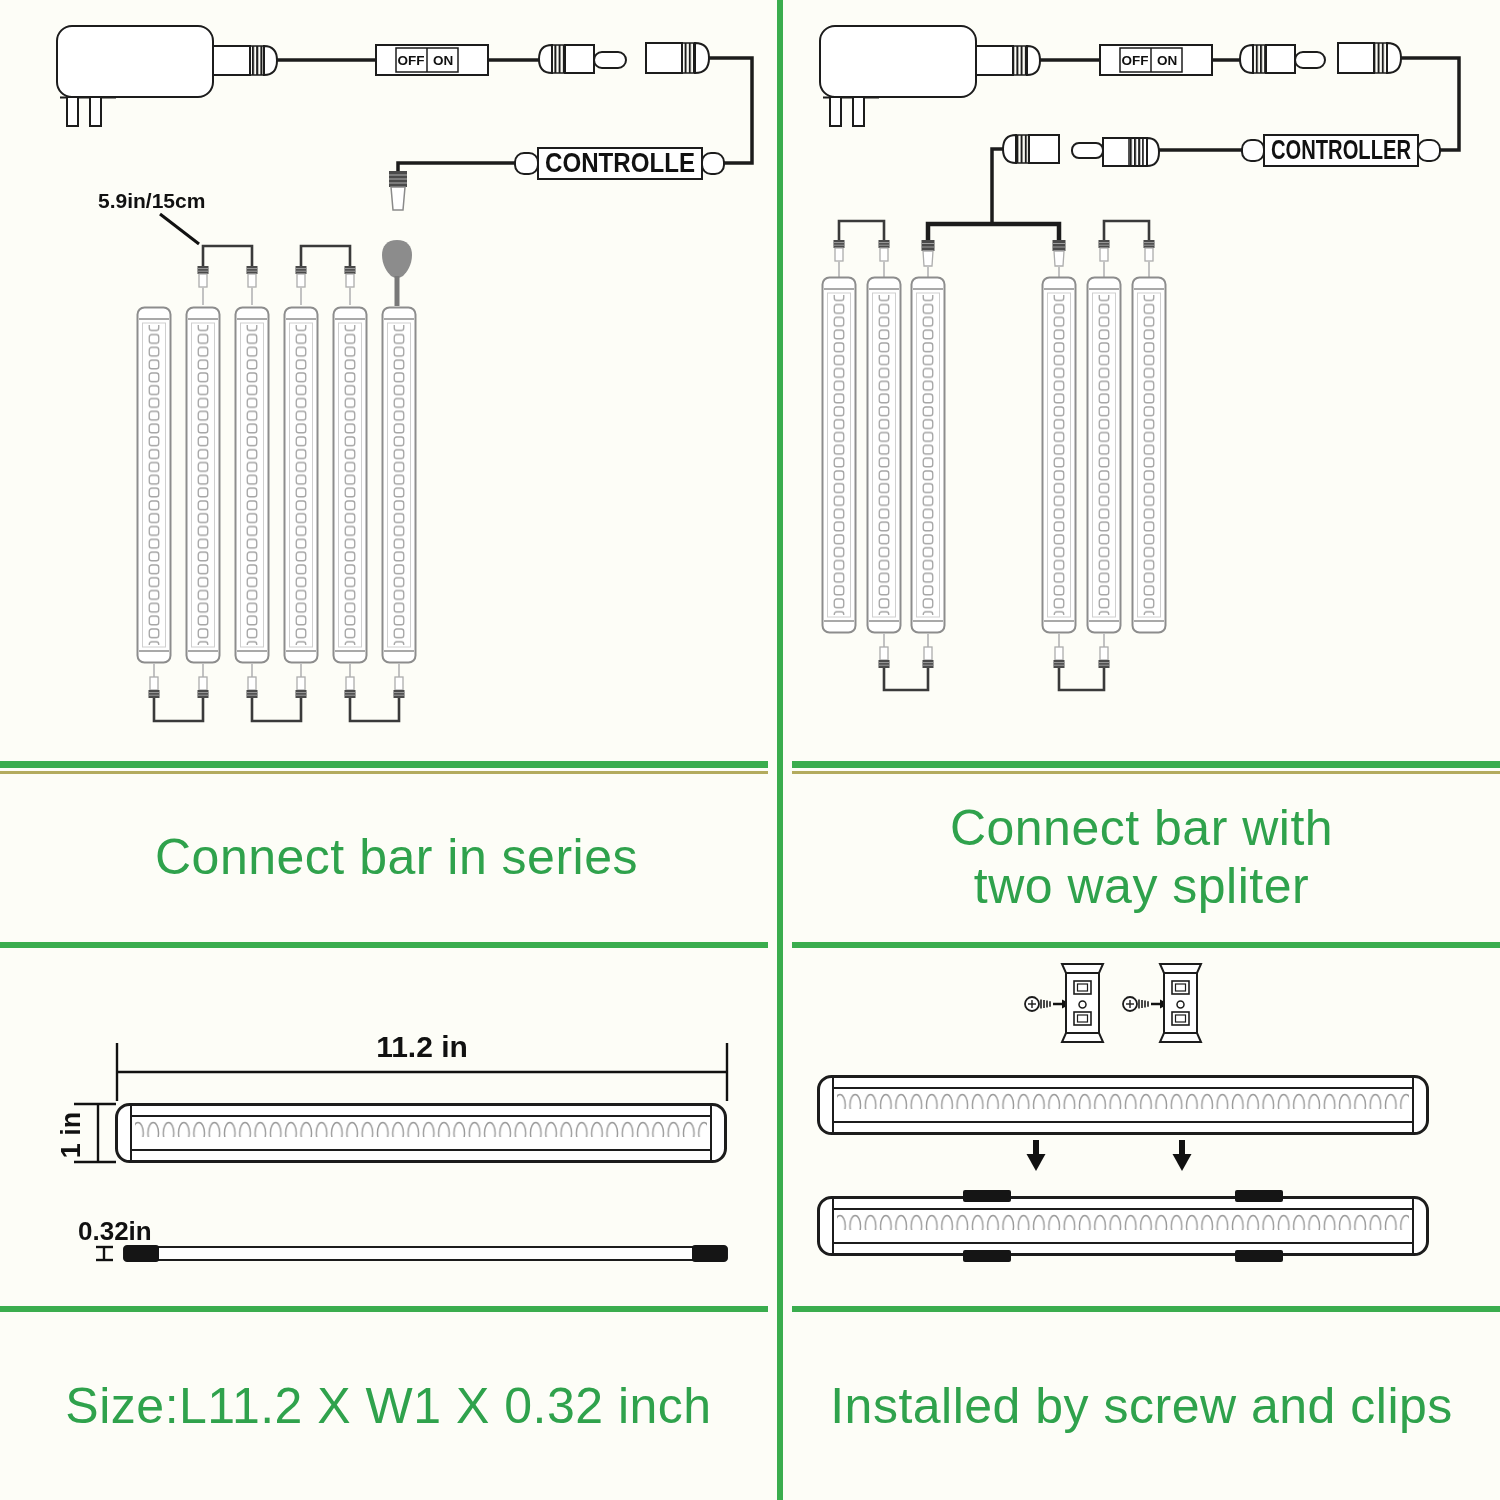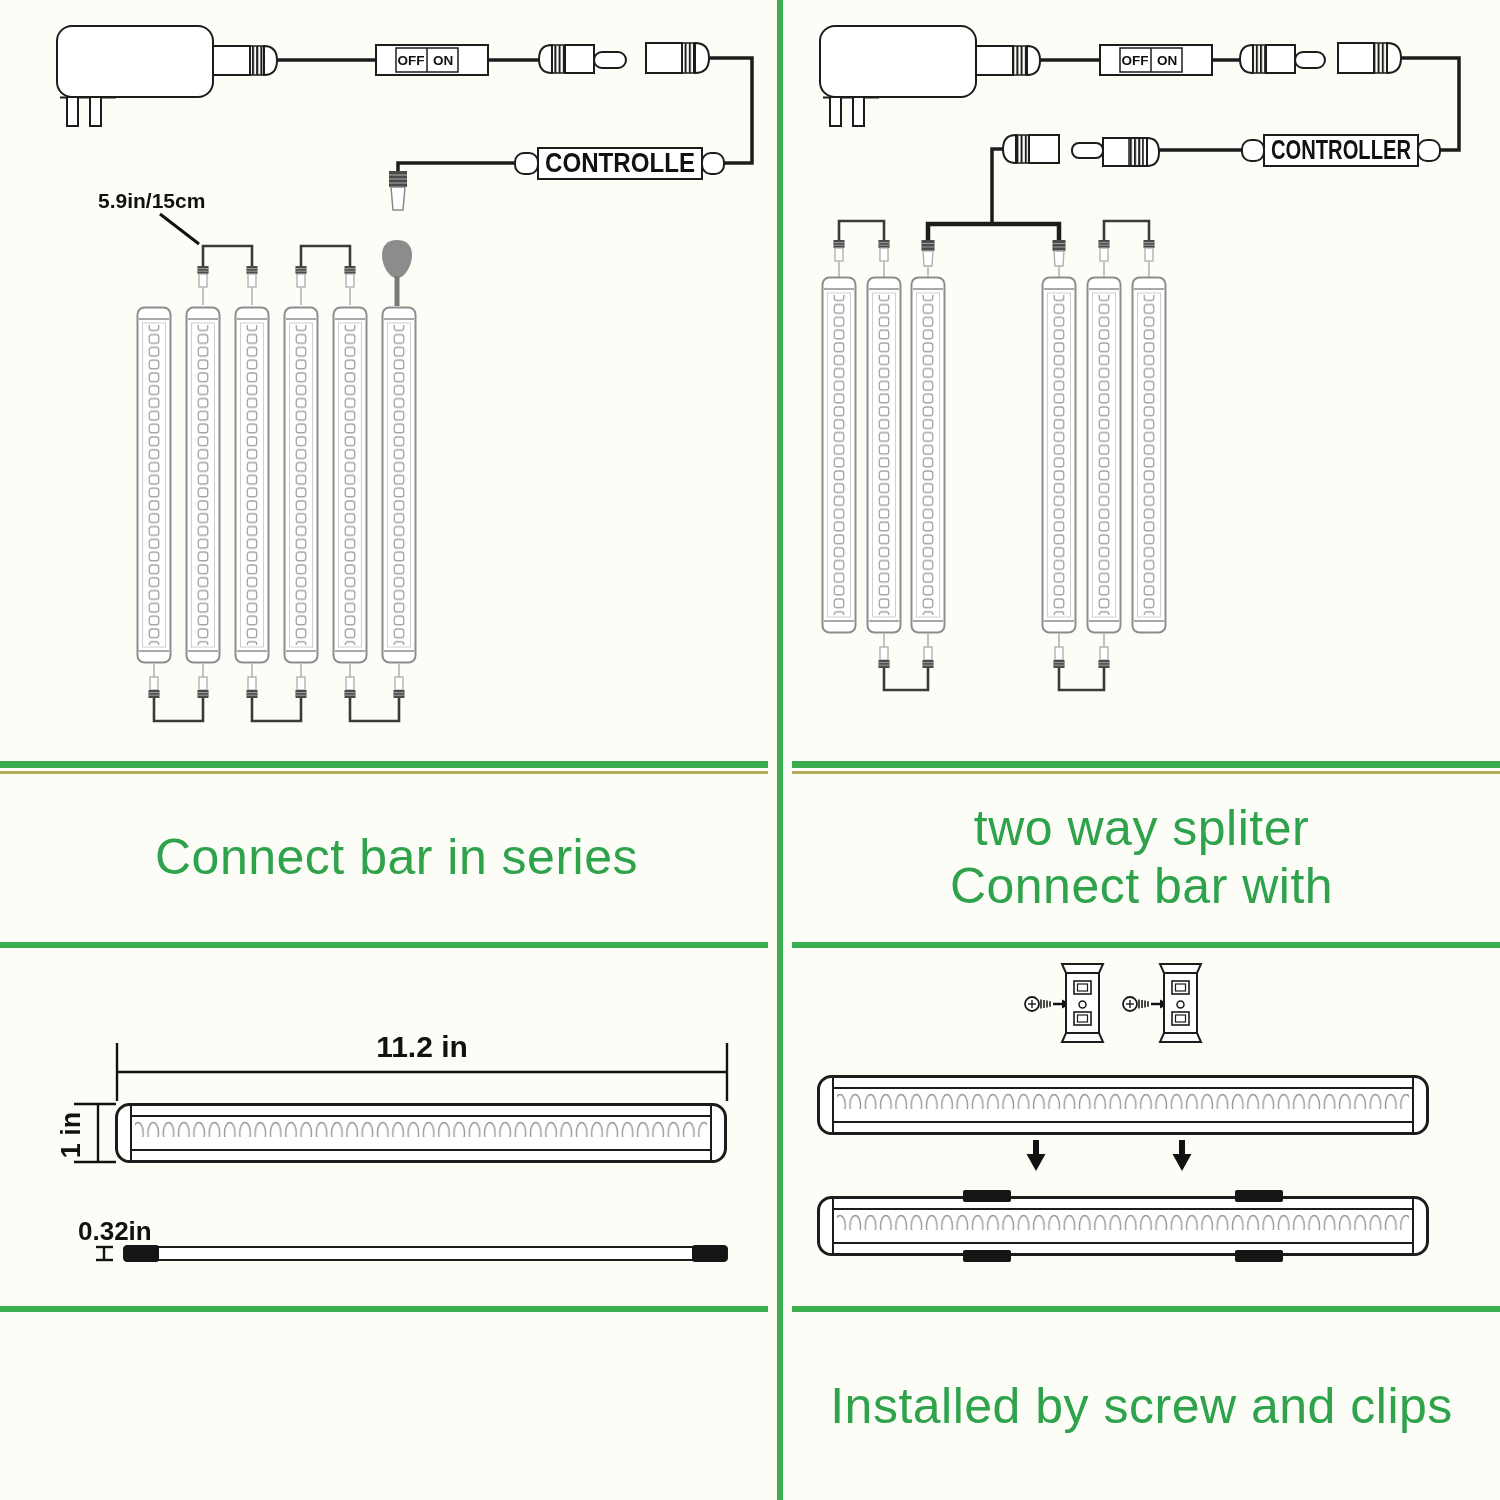--- a/index.html
+++ b/index.html
@@ -335,20 +335,23 @@
       <rect x="963" y="1250" width="48" height="12" rx="2" fill="#151515"></rect>
       <rect x="1235" y="1250" width="48" height="12" rx="2" fill="#151515"></rect>
     </g>
   </g>
 </svg>
 
 <div class="caption cap-tl">
   <span>Connect bar in series</span>
 </div>
 <div class="caption cap-tr">
+  <span>Connect bar with</span>
   <span>two way spliter</span>
-  <span>Connect bar with</span>
+</div>
+<div class="caption cap-bl">
+  <span>Size:L11.2 X W1 X 0.32 inch</span>
 </div>
 <div class="caption cap-br">
   <span>Installed by screw and clips</span>
 </div>
 
 </div>
 
 </body></html>

